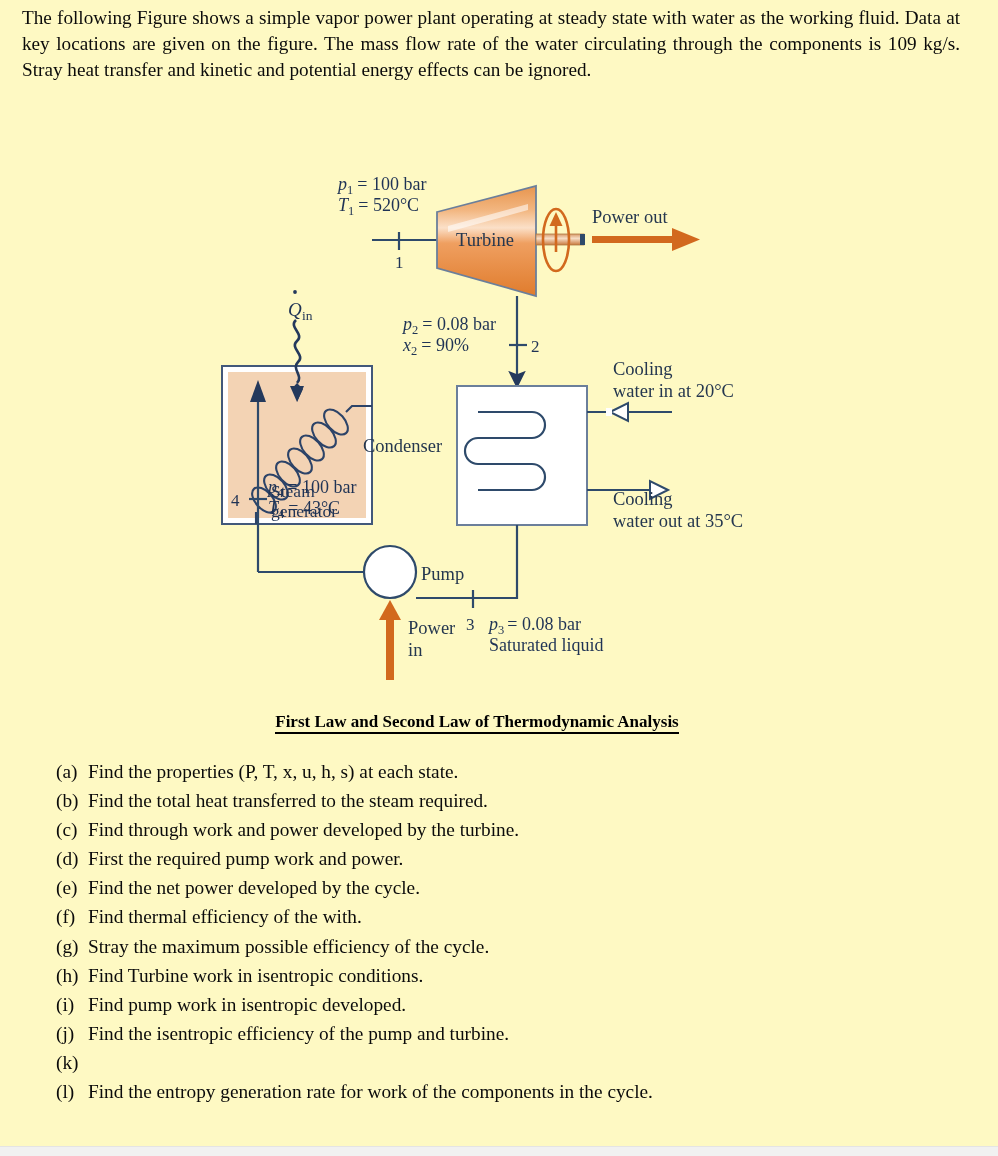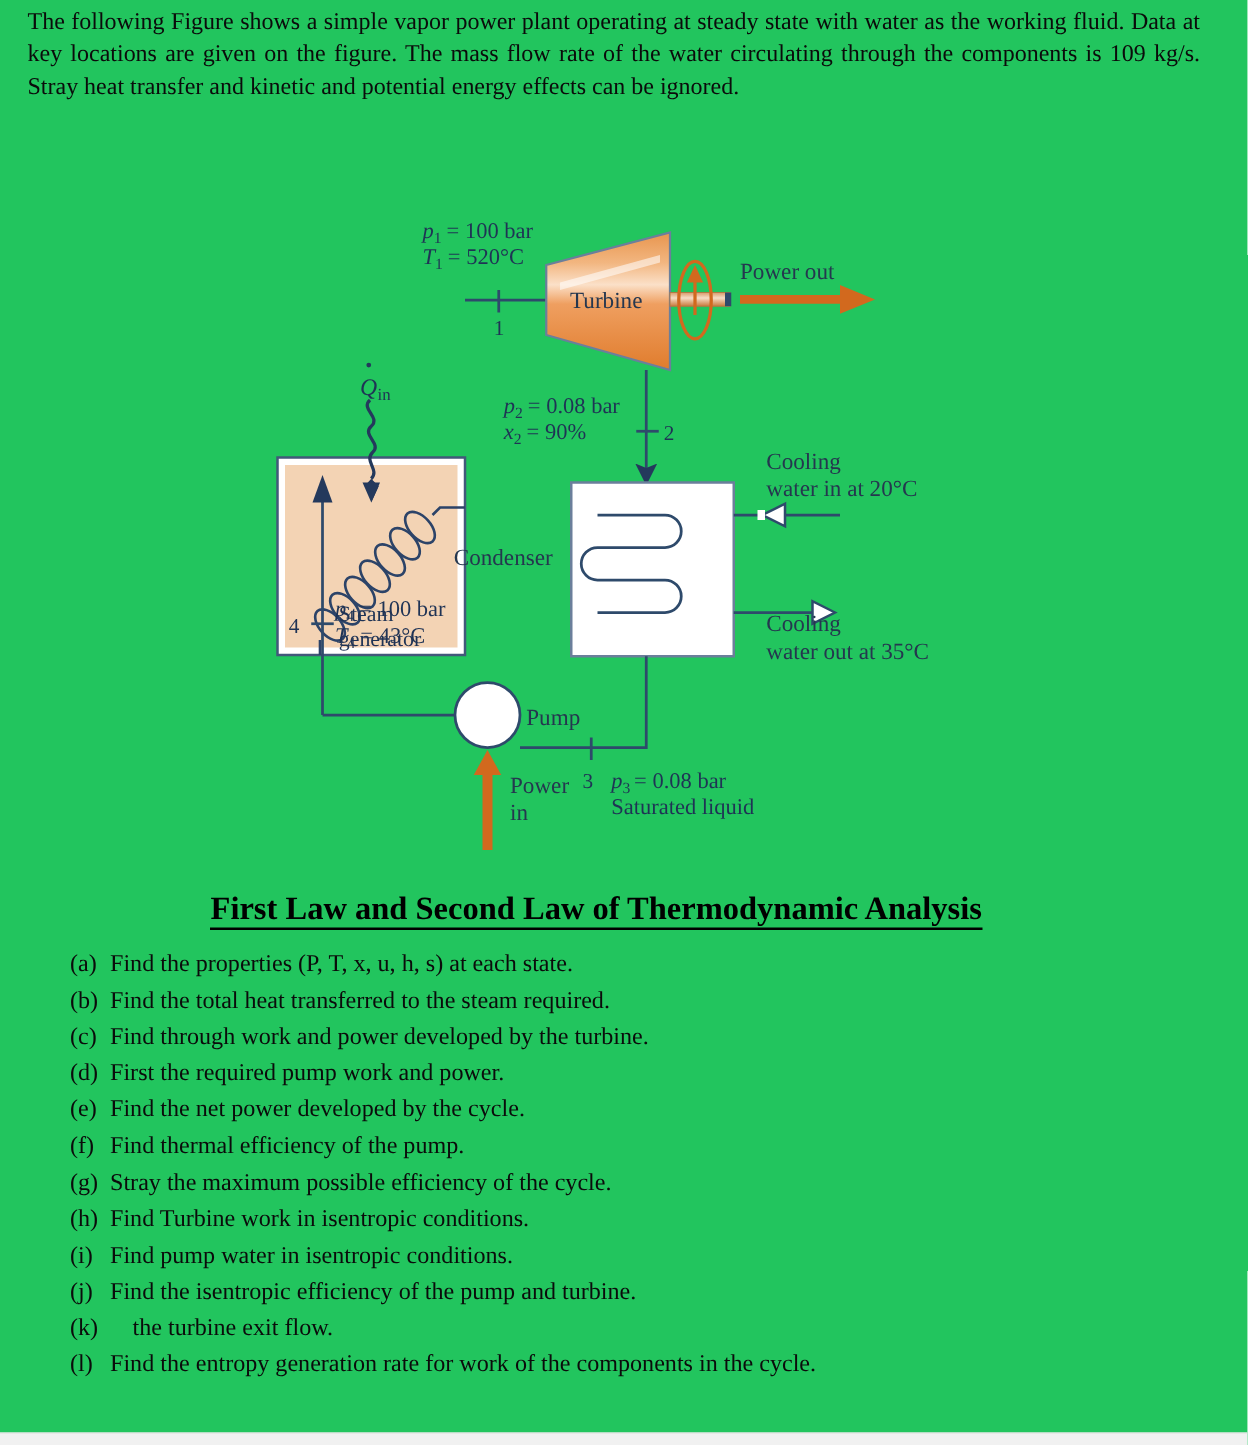--- a/index.html
+++ b/index.html
@@ -13,21 +13,21 @@
     height: 1156px;
     position: relative;
     font-family: "Liberation Serif", "DejaVu Serif", serif;
     color: #000000;
     overflow: hidden;
   }
   .page {
     position: relative;
     width: 998px;
     height: 1156px;
-    background: #22c55e;
+    background: #fef9c3;
   }
 
   
   .intro {
     position: absolute;
     left: 22px;
     top: 5px;
     width: 938px;
     font-size: 19.2px;
     line-height: 26.2px;
@@ -45,21 +45,21 @@
   }
   .figure svg { display: block; }
 
   
   .section-title {
     position: absolute;
     left: 0;
     top: 712px;
     width: 954px;
     text-align: center;
-    font-size: 26px;
+    font-size: 17px;
     font-weight: bold;
     color: #000;
   }
   .section-title span {
     border-bottom: 2px solid #000;
     padding-bottom: 1px;
   }
 
   
   .qlist {
@@ -308,41 +308,41 @@
       <div class="qitem">
         <div class="qlabel">(d)</div>
         <div class="qtext"><span>First the required pump work and power.</span></div>
       </div>
       <div class="qitem">
         <div class="qlabel">(e)</div>
         <div class="qtext"><span>Find the net power developed by the cycle.</span></div>
       </div>
       <div class="qitem">
         <div class="qlabel">(f)</div>
-        <div class="qtext"><span>Find thermal efficiency of the pump.</span></div>
+        <div class="qtext"><span>Find thermal efficiency of the with.</span></div>
       </div>
       <div class="qitem">
         <div class="qlabel">(g)</div>
         <div class="qtext"><span>Stray the maximum possible efficiency of the cycle.</span></div>
       </div>
       <div class="qitem">
         <div class="qlabel">(h)</div>
         <div class="qtext"><span>Find Turbine work in isentropic conditions.</span></div>
       </div>
       <div class="qitem">
         <div class="qlabel">(i)</div>
-        <div class="qtext"><span>Find pump water in isentropic conditions.</span></div>
+        <div class="qtext"><span>Find pump work in isentropic developed.</span></div>
       </div>
       <div class="qitem">
         <div class="qlabel">(j)</div>
         <div class="qtext"><span>Find the isentropic efficiency of the pump and turbine.</span></div>
       </div>
       <div class="qitem">
         <div class="qlabel">(k)</div>
-        <div class="qtext"><span class="cont">the turbine exit flow.</span></div>
+        <div class="qtext"></div>
       </div>
       <div class="qitem">
         <div class="qlabel">(l)</div>
         <div class="qtext"><span>Find the entropy generation rate for work of the components in the cycle.</span></div>
       </div>
     </div>
 
   <div class="bottom-strip"></div>
 </div>
 

